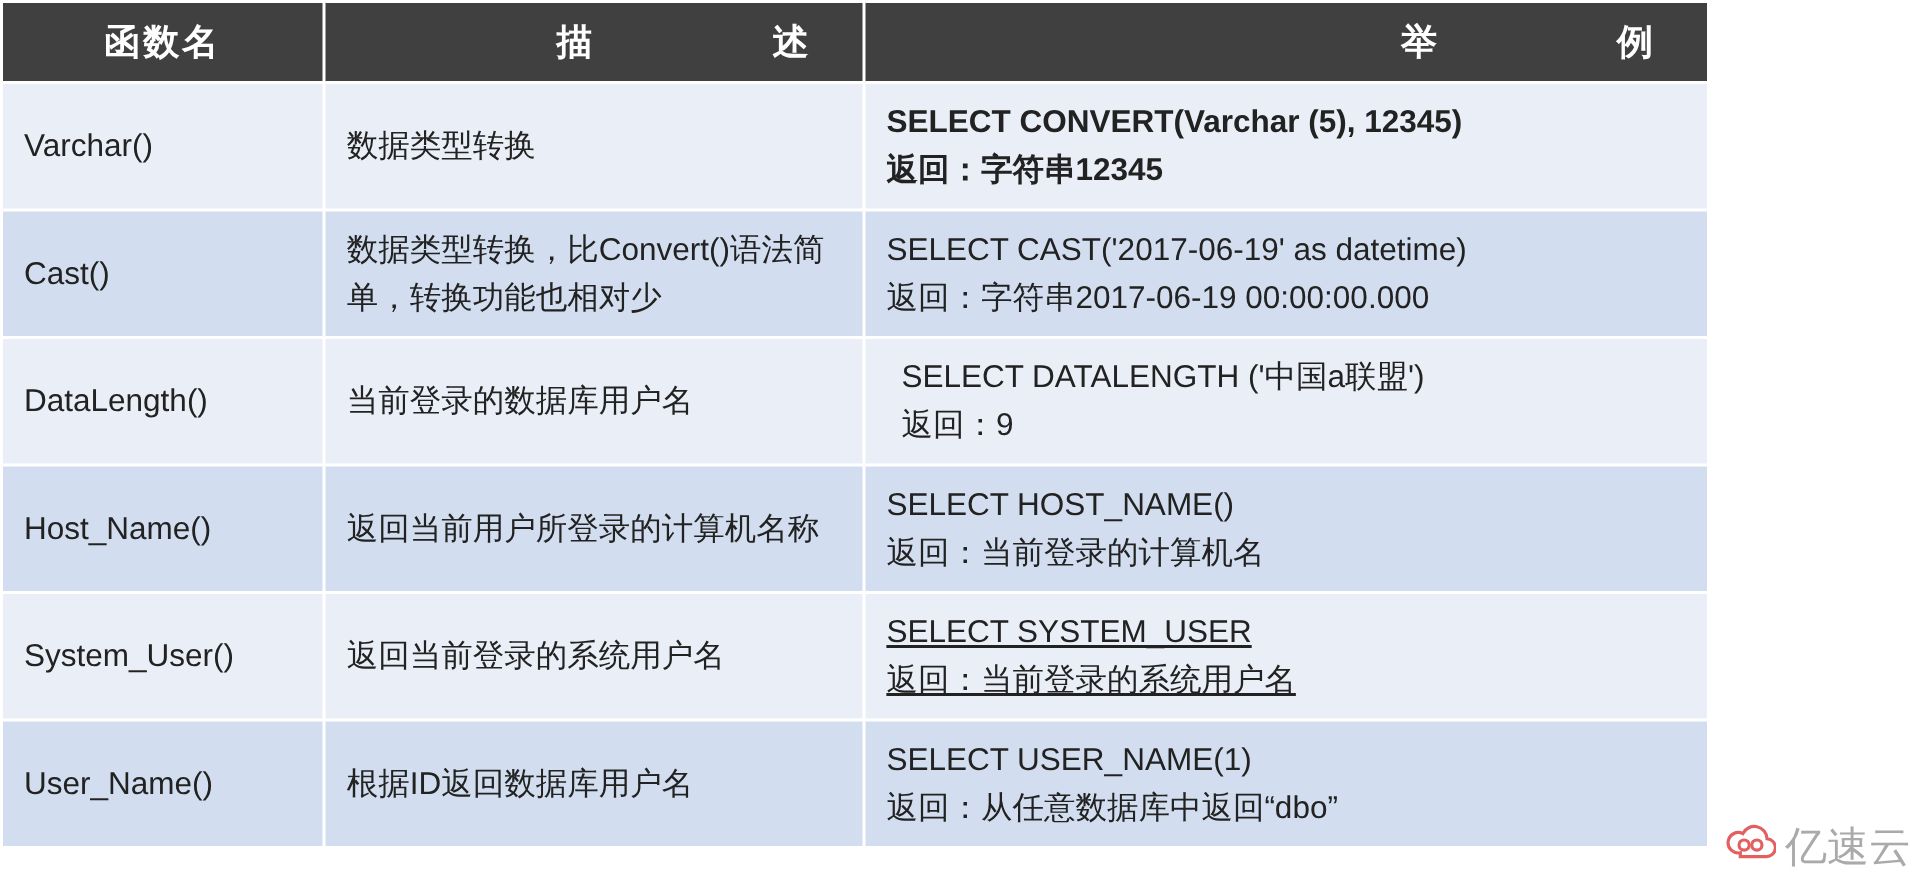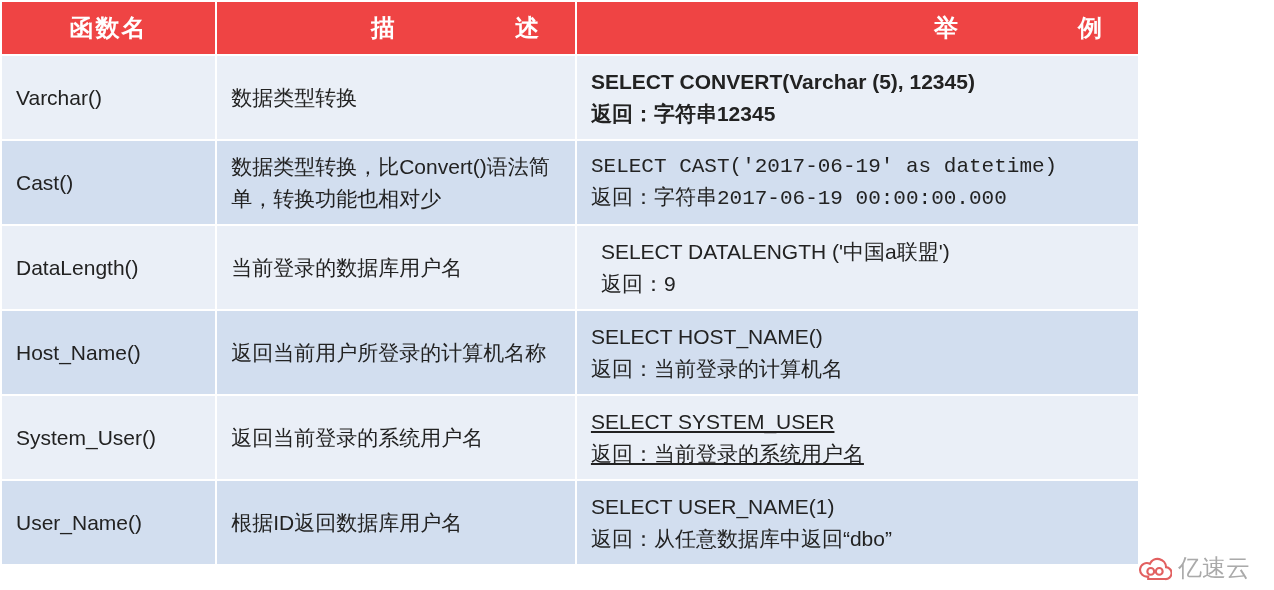--- a/index.html
+++ b/index.html
@@ -10,21 +10,21 @@
     width: 1274px;
     height: 590px;
     position: relative;
   }
   table {
     border-collapse: collapse;
     width: 1140px;
     margin: 0;
   }
   th {
-    background: #ef4444;
+    background: #404040;
     color: #fff;
     font-size: 24px;
     font-weight: bold;
     padding: 10px 12px;
     border: 2px solid #fff;
     text-align: center;
     letter-spacing: 2px;
   }
   th.spaced {
     letter-spacing: 24px;
@@ -42,27 +42,27 @@
     background: #eaeff7;
   }
   tbody tr:nth-child(even) td {
     background: #d2deef;
   }
   .col1 { width: 190px; }
   .col2 { width: 350px; }
   .col3 { width: 560px; }
   .watermark {
     position: absolute;
-    right: 24px;
+    right: 0;
     bottom: 6px;
     display: flex;
-    align-items: center;
+    align-items: flex-start;
     gap: 6px;
     color: #aaa;
-    font-size: 24px;
+    font-size: 28px;
   }
   .watermark svg { width: 34px; height: 28px; }
 </style>
 </head>
 <body>
 
 <table>
   <thead>
     <tr>
       <th class="col1">函数名</th>
@@ -73,21 +73,21 @@
   <tbody id="tbody">
       <tr>
         <td class="col1">Varchar()</td>
         <td class="col2">数据类型转换</td>
         <td class="col3" style="white-space: pre-line; font-weight: bold;">SELECT CONVERT(Varchar (5), 12345)
 返回：字符串12345</td>
       </tr>
       <tr>
         <td class="col1">Cast()</td>
         <td class="col2">数据类型转换，比Convert()语法简单，转换功能也相对少</td>
-        <td class="col3" style="white-space: pre-line; font-family: Liberation Mono, monospace;">SELECT CAST('2017-06-19'   as datetime)
+        <td class="col3" style="white-space: pre-line;">SELECT CAST('2017-06-19'   as datetime)
 返回：字符串2017-06-19 00:00:00.000</td>
       </tr>
       <tr>
         <td class="col1">DataLength()</td>
         <td class="col2">当前登录的数据库用户名</td>
         <td class="col3" style="white-space: pre-line; padding-left: 24px;">SELECT DATALENGTH ('中国a联盟')
 返回：9</td>
       </tr>
       <tr>
         <td class="col1">Host_Name()</td>

